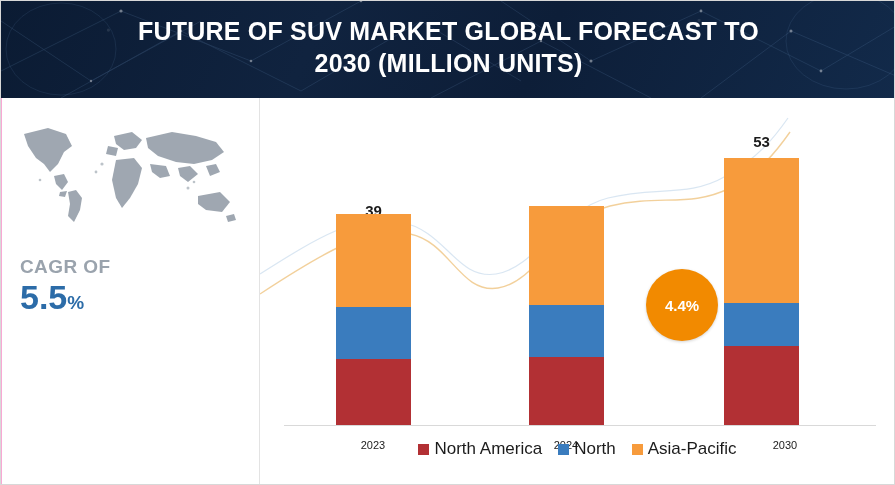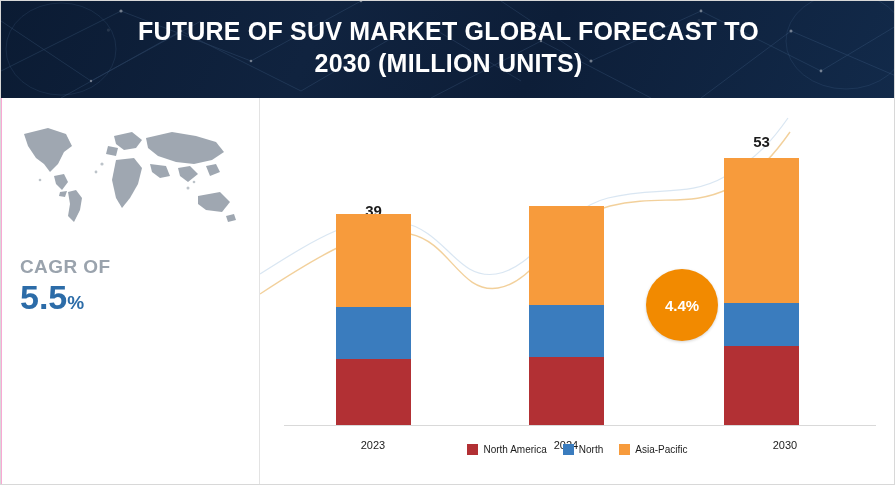--- a/index.html
+++ b/index.html
@@ -94,21 +94,21 @@
     background:#f28a00;
     color:#ffffff;font-size:15px;font-weight:bold;
     display:flex;align-items:center;justify-content:center;
     box-shadow:0 1px 3px rgba(0,0,0,.18);
   }
 
   
   .legend{
     position:absolute;left:259px;top:435px;width:635px;height:26px;
     display:flex;align-items:center;justify-content:center;gap:16px;
-    font-size:10px;color:#1b1b1b;
+    font-size:17px;color:#1b1b1b;
   }
   .legend .item{display:flex;align-items:center;gap:5px;}
   .legend .swatch{width:11px;height:11px;display:inline-block;}
 </style>
 </head>
 <body>
 
 <div class="page">
 
   <div class="header">

